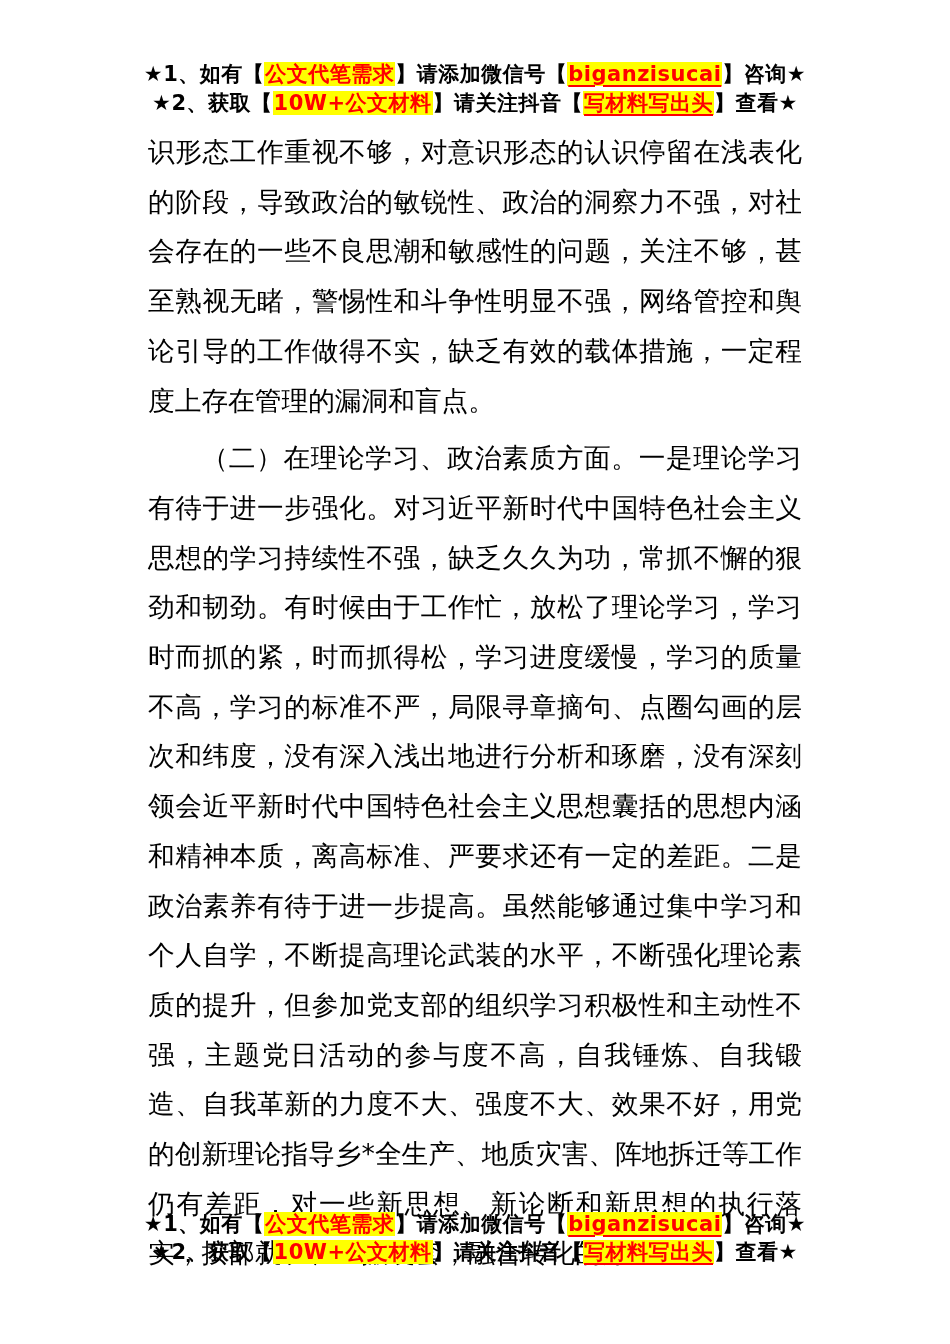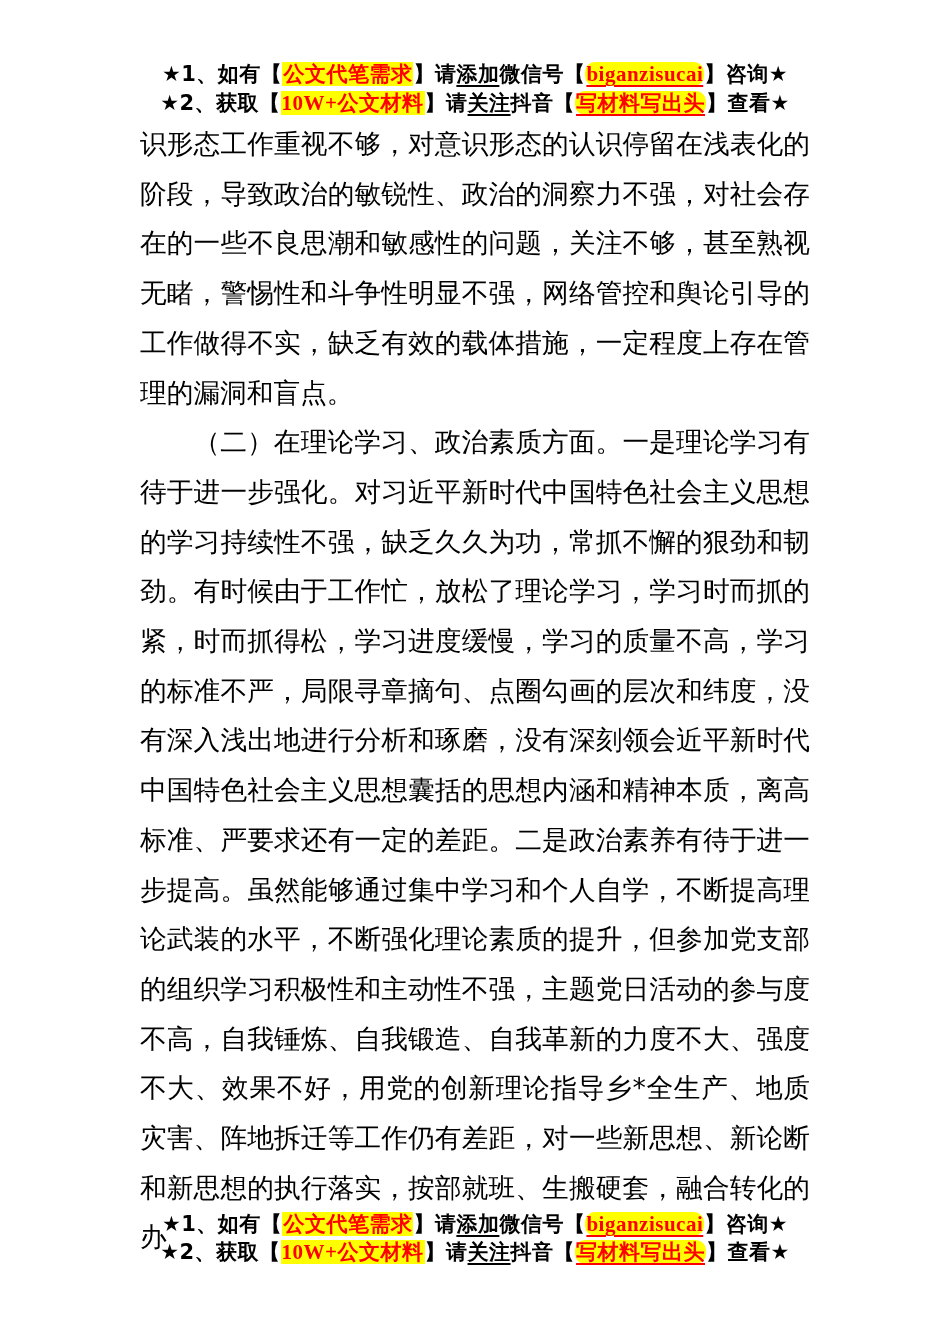--- a/index.html
+++ b/index.html
@@ -27,48 +27,45 @@
     line-height: 29px;
     color: #000000;
     letter-spacing: 0.5px;
   }
   .banner-top { top: 60px; }
   .banner-bottom { top: 1210px; line-height: 28px; }
   .hl {
     color: #ff0000;
     background: #ffff00;
     padding: 0 1px;
-    font-family: Liberation Serif, serif;
   }
   .hl-ul {
     text-decoration: underline;
     text-decoration-color: #ff0000;
     text-decoration-thickness: 2px;
     text-underline-offset: 4px;
-    border-radius: 10px;
   }
   .ul {
-    text-decoration: underline;
     text-decoration-color: #000000;
     text-decoration-thickness: 2px;
     text-underline-offset: 4px;
   }
   .channel { font-weight: 700; }
   
   .doc-body {
     position: absolute;
     left: 140px;
     top: 119px;
     width: 670px;
     font-size: 26.7px;
     line-height: 49.7px;
     text-align: justify;
     color: #000000;
   }
-  .doc-body p { margin: 0; padding: 0; }
+  .doc-body p { margin: 8px; padding: 0; }
   .indent { text-indent: 2em; }
   .heading { font-weight: 400; }
 </style>
 </head>
 <body>
 
 <div class="page">
 
   <div class="banner banner-top">
     <div><span>★1、如有【</span><span class="hl">公文代笔需求</span><span>】请</span><span class="ul">添加</span><span class="channel">微信号</span><span>【</span><span class="hl hl-ul">biganzisucai</span><span>】咨询★</span></div>

